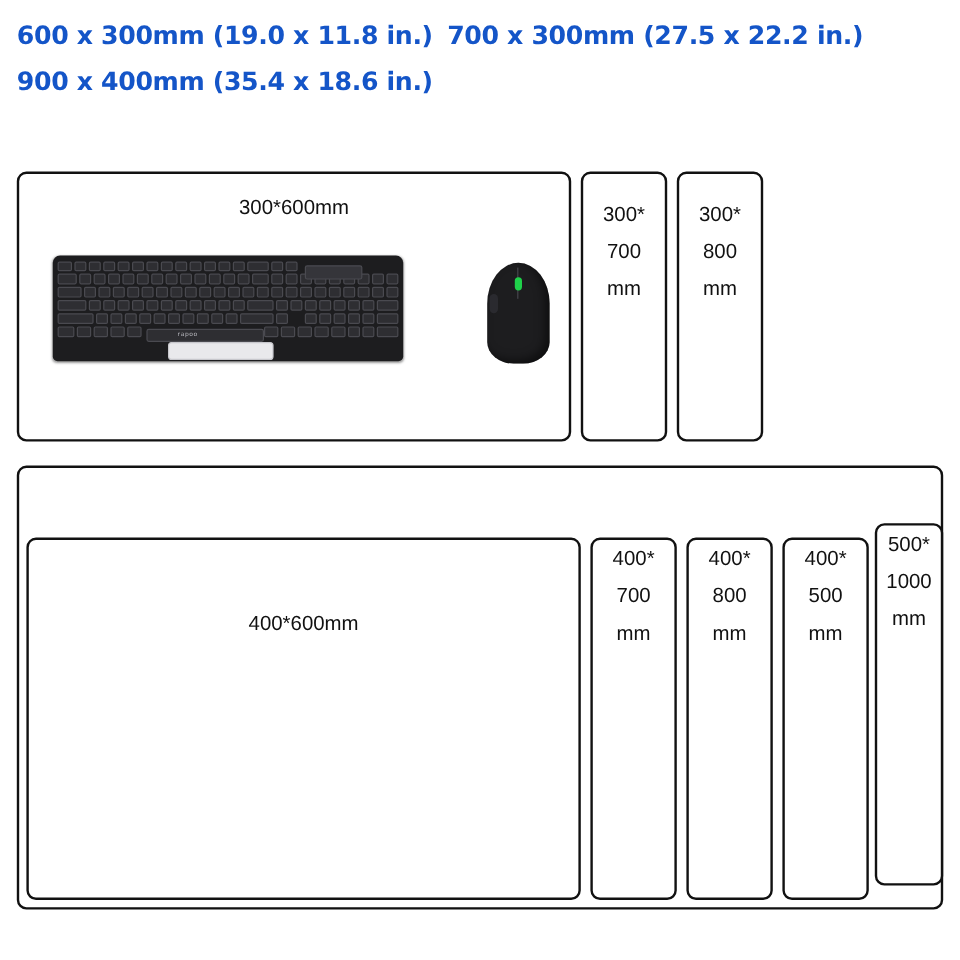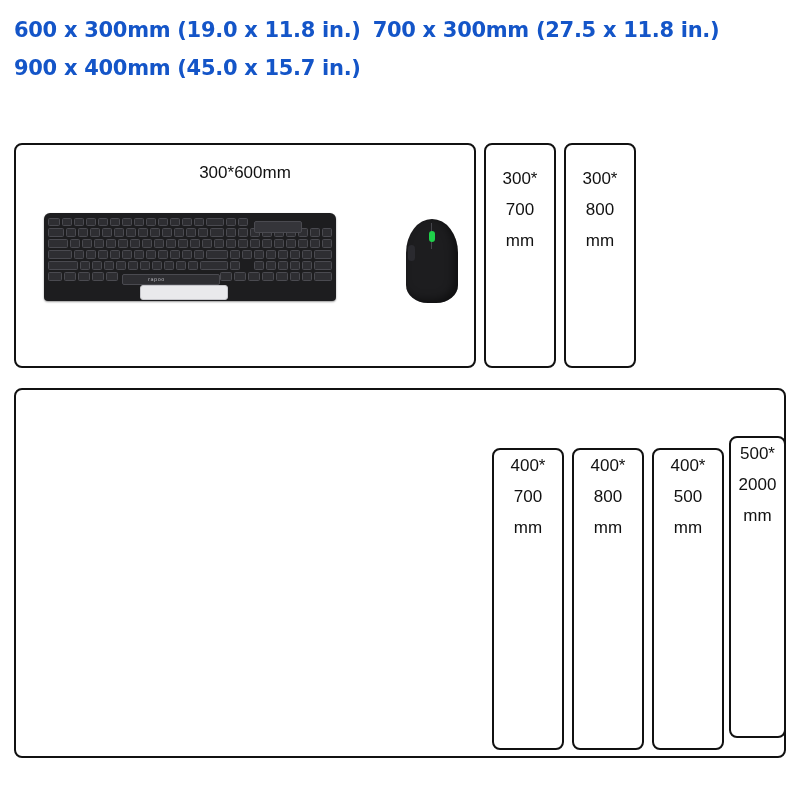--- a/index.html
+++ b/index.html
@@ -189,24 +189,24 @@
     background: #2a2a2f;
     border-radius: 4px;
   }
 </style>
 </head>
 <body>
 
 <div class="size-header">
   <div class="size-row">
     <span class="size-label">600 x 300mm (19.0 x 11.8 in.)</span>
-    <span class="size-label">700 x 300mm (27.5 x 11.8 in.)</span>
+    <span class="size-label">700 x 300mm (27.5 x 22.2 in.)</span>
   </div>
   <div class="size-row">
-    <span class="size-label">900 x 400mm (45.0 x 15.7 in.)</span>
+    <span class="size-label">900 x 400mm (35.4 x 18.6 in.)</span>
   </div>
 </div>
 
 <div id="group-300">
 
   <div class="pad" id="pad-300-600">
     <div class="pad-label" id="label-300-600">300*600mm</div>
 
     <div id="keyboard">
       <div class="kb-body"></div>
@@ -361,20 +361,23 @@
       <div>800</div>
       <div>mm</div>
     </div>
   </div>
 </div>
 
 <div id="group-400">
 
   <div class="pad" id="pad-outer-400"></div>
 
+  <div class="pad" id="pad-400-600">
+    <div class="pad-label" id="label-400-600">400*600mm</div>
+  </div>
 
   <div class="pad" id="pad-400-700">
     <div class="strip-text" style="top:0;">
       <div>400*</div>
       <div>700</div>
       <div>mm</div>
     </div>
   </div>
 
   <div class="pad" id="pad-400-800">
@@ -389,17 +392,17 @@
     <div class="strip-text" style="top:0;">
       <div>400*</div>
       <div>500</div>
       <div>mm</div>
     </div>
   </div>
 
   <div class="pad" id="pad-500-1000">
     <div class="strip-text" style="top:0;">
       <div>500*</div>
-      <div>2000</div>
+      <div>1000</div>
       <div>mm</div>
     </div>
   </div>
 </div>
 
 </body></html>

